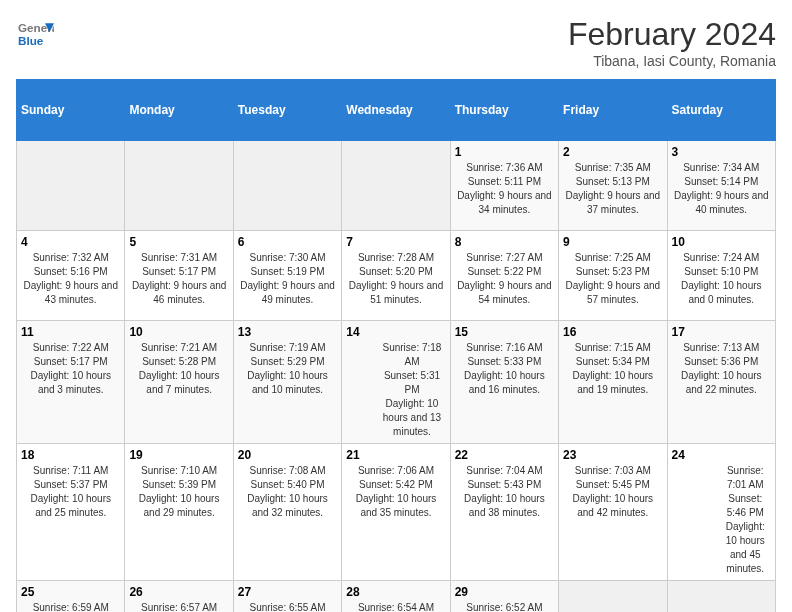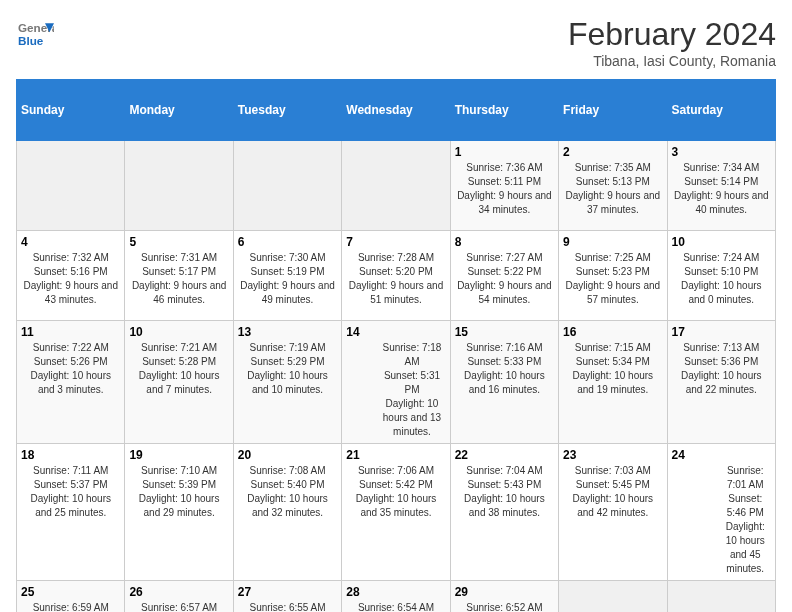--- a/index.html
+++ b/index.html
@@ -179,21 +179,21 @@
           <span class="day-number">10</span>
           <div class="day-info" style="white-space: pre-line;">Sunrise: 7:24 AM
 Sunset: 5:10 PM
 Daylight: 10 hours and 0 minutes.</div>
         </td>
       </tr>
       <tr>
         <td>
           <span class="day-number">11</span>
           <div class="day-info" style="white-space: pre-line;">Sunrise: 7:22 AM
-Sunset: 5:26 PM
+Sunset: 5:17 PM
 Daylight: 10 hours and 3 minutes.</div>
         </td>
         <td>
           <span class="day-number">10</span>
           <div class="day-info" style="white-space: pre-line;">Sunrise: 7:21 AM
 Sunset: 5:28 PM
 Daylight: 10 hours and 7 minutes.</div>
         </td>
         <td>
           <span class="day-number">13</span>

